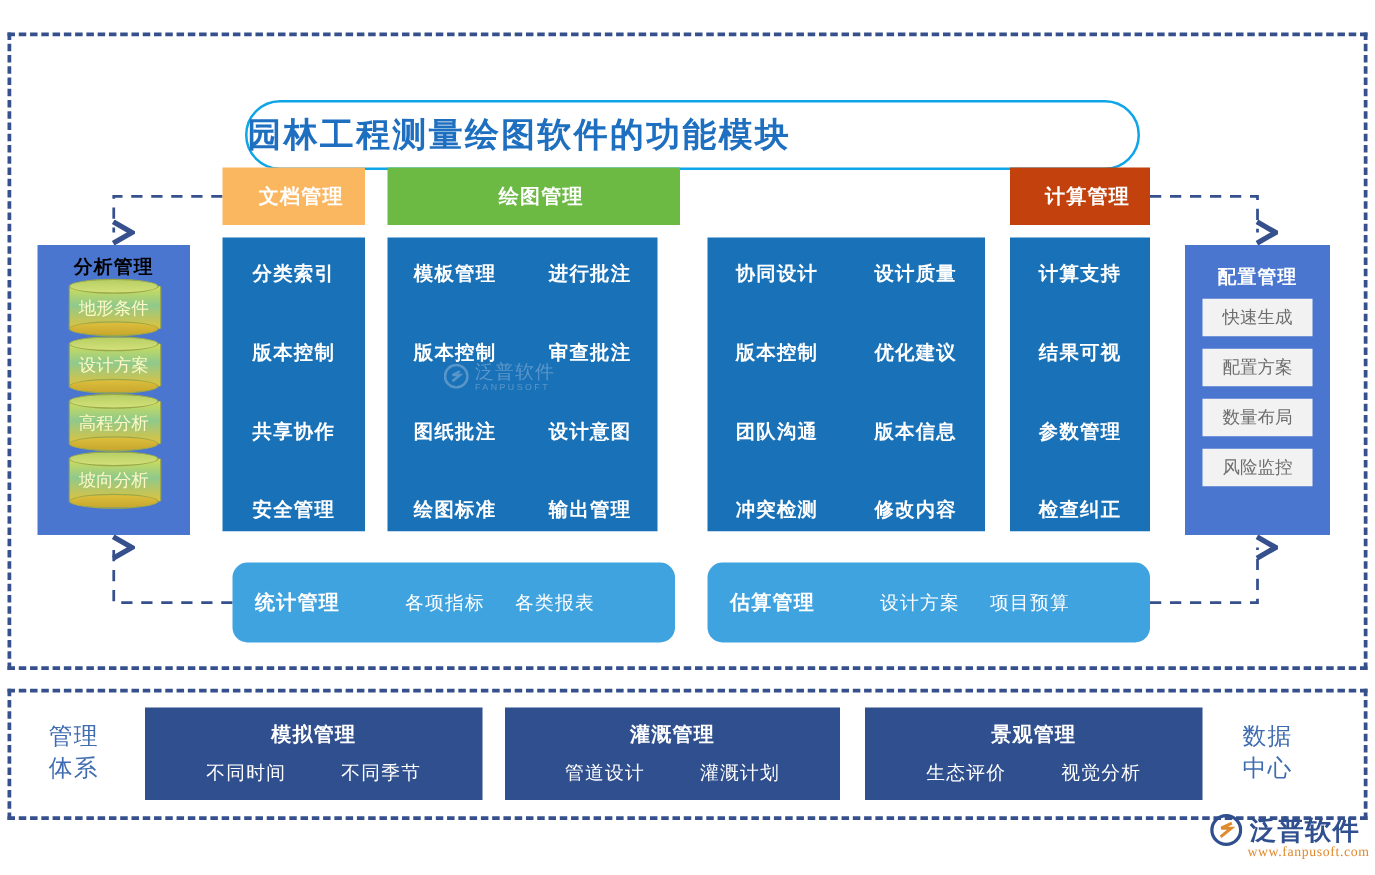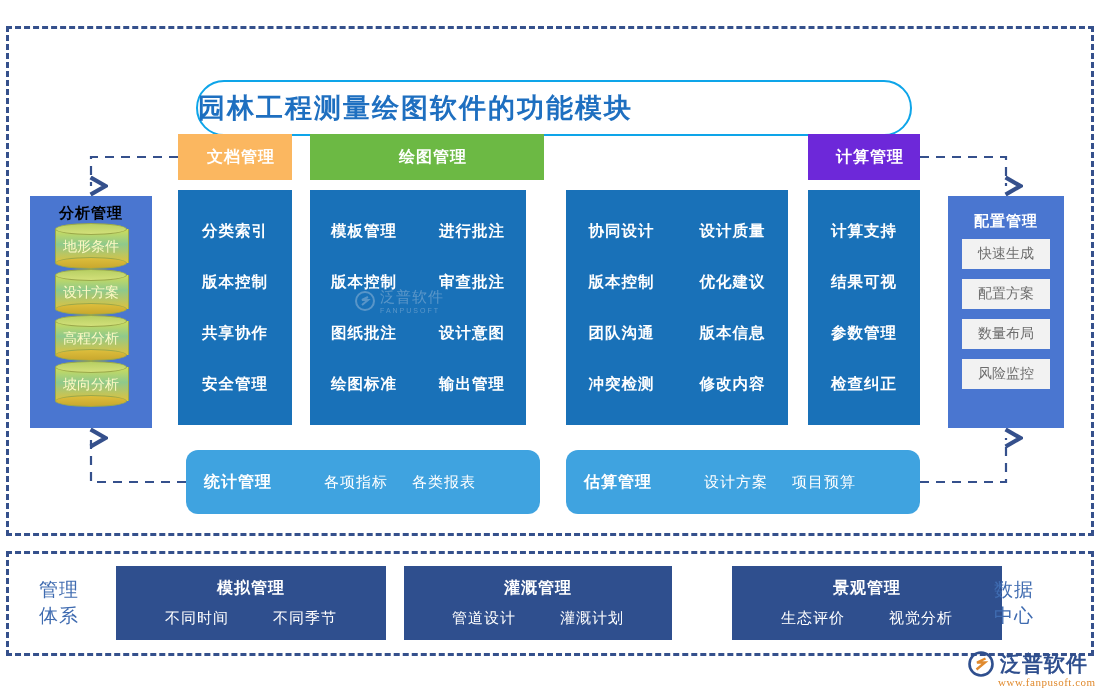--- a/index.html
+++ b/index.html
@@ -31,38 +31,39 @@
   }
 
   
   .hdr{
     position:absolute;height:46px;display:flex;align-items:center;justify-content:center;
     color:#ffffff;font-size:16px;font-weight:bold;letter-spacing:1px;box-sizing:border-box;padding-left:12px;
   }
   .hdr.c1{left:178px;top:134px;width:114px;background:#fbb760;}
   .hdr.c2{left:310px;top:134px;width:234px;background:#6cb944;}
   .hdr.c3{left:566px;top:134px;width:222px;background:#fdba05;}
-  .hdr.c4{left:808px;top:134px;width:112px;background:#6d28d9;}
+  .hdr.c4{left:808px;top:134px;width:112px;background:#c2410c;}
 
   
   .panel{
     position:absolute;top:190px;height:235px;background:#1971b8;
     display:flex;box-sizing:border-box;
   }
   .panel.c1{left:178px;width:114px;}
   .panel.c2{left:310px;width:216px;}
   .panel.c3{left:566px;width:222px;}
   .panel.c4{left:808px;width:112px;}
   .pcol{
     flex:1;display:flex;flex-direction:column;justify-content:center;
     align-items:center;gap:30px;
   }
   .pitem{
     color:#ffffff;font-size:15.5px;font-weight:bold;letter-spacing:1px;
     white-space:nowrap;
+    margin-top:12px;
   }
 
   
   .side-left{
     position:absolute;left:30px;top:196px;width:122px;height:232px;
     background:#4a76d0;box-sizing:border-box;
     display:flex;flex-direction:column;align-items:center;padding-top:8px;
   }
   .side-left .sl-title{
     color:#000000;font-size:15px;font-weight:bold;letter-spacing:1px;margin-bottom:0;
@@ -128,21 +129,21 @@
   }
   .bside.left{left:20px;}
   .bside.right{left:975px;}
   .bbox{
     position:absolute;top:566px;height:74px;background:#2f4f8e;
     display:flex;flex-direction:column;align-items:center;justify-content:center;
     box-sizing:border-box;
   }
   .bbox.b1{left:116px;width:270px;}
   .bbox.b2{left:404px;width:268px;}
-  .bbox.b3{left:692px;width:270px;margin-left:40px;}
+  .bbox.b3{left:692px;width:270px;}
   .bbox-title{color:#ffffff;font-size:16px;font-weight:bold;letter-spacing:1px;margin-bottom:10px;}
   .bbox-items{display:flex;gap:44px;}
   .bbox-item{color:#ffffff;font-size:15px;letter-spacing:1px;white-space:nowrap;}
 
   
   .conn{position:absolute;left:0;top:0;width:1100px;height:700px;pointer-events:none;}
 
   
   .wm{
     position:absolute;left:355px;top:288px;opacity:.35;

